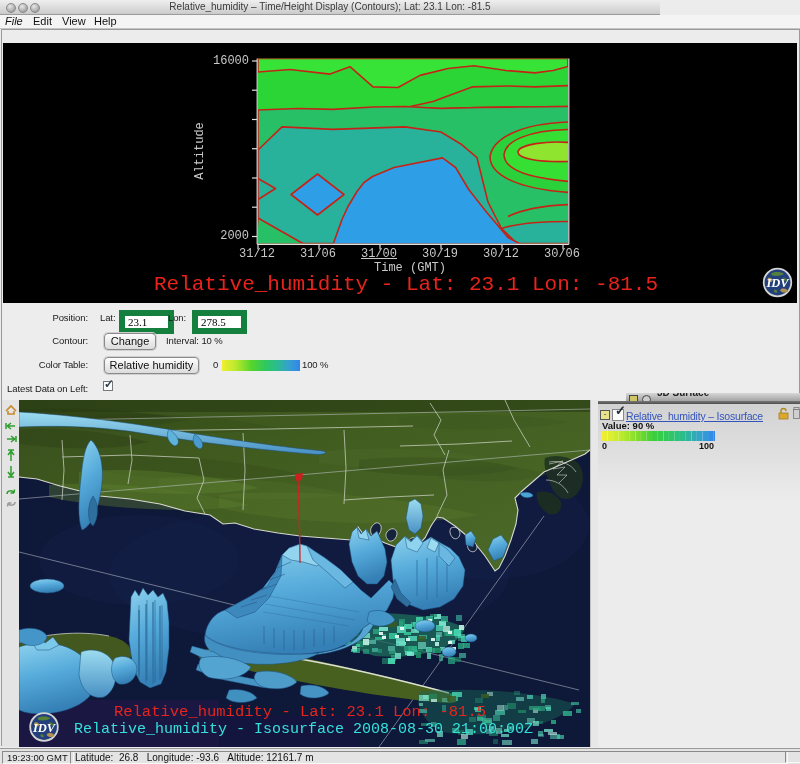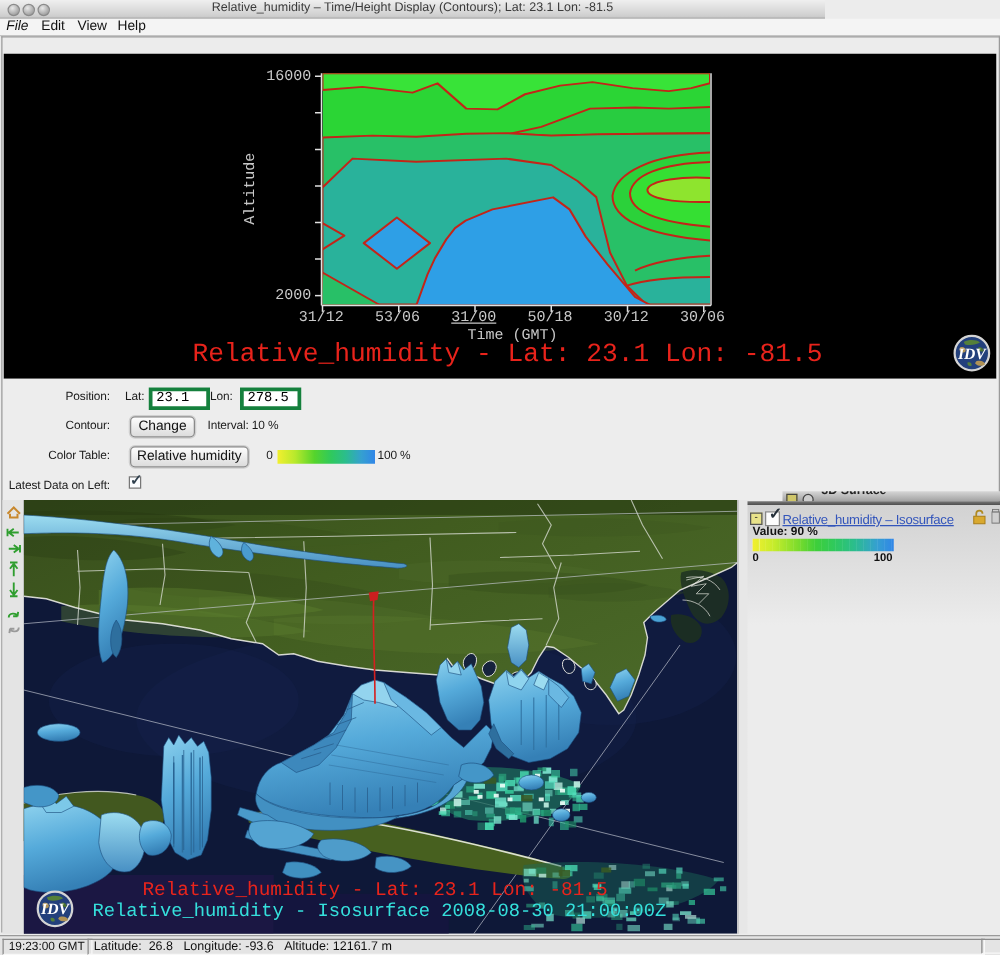--- a/index.html
+++ b/index.html
@@ -12,21 +12,21 @@
   #title-text{position:absolute;left:0;right:0;top:1px;text-align:center;font-size:10px;color:#3a3a3a;}
   
   #menubar{left:0;top:15px;width:800px;height:13px;background:#f4f4f4;border-bottom:1px solid #c4c4c4;font-size:11px;color:#111;}
   #menubar span{position:absolute;top:0px;}
   
   #blackpanel{left:3px;top:43px;width:794px;height:260px;background:#000;}
   #panel-border{left:1px;top:29px;width:797px;height:716px;border:1px solid #9a9a9a;border-bottom:none;}
   .axlab{position:absolute;color:#c8c8c8;font-family:"Liberation Mono",monospace;font-size:12px;}
   #redtitle{position:absolute;left:6px;width:794px;top:230px;text-align:center;color:#e8231b;font-family:"Liberation Mono",monospace;font-size:21px;letter-spacing:0px;white-space:pre;}
   .clab{position:absolute;font-size:9.5px;letter-spacing:-0.1px;color:#1a1a1a;white-space:pre;}
-  .cinp{position:absolute;width:40px;height:12px;border:3px solid #15803d;background:#fff;font-family:Liberation Mono, monospace;font-size:11px;padding:0 0 0 3px;margin:0;}
+  .cinp{position:absolute;width:40px;height:12px;border:6px solid #15803d;background:#fff;font-family:Liberation Serif, serif;font-size:11px;padding:0 0 0 3px;margin:0;}
   .cbtn{position:absolute;height:15px;border:1px solid #8a8a8a;border-radius:4px;background:linear-gradient(#fdfdfd,#dcdcdc);font-size:11px;color:#111;text-align:center;line-height:15px;box-shadow:0 0 0 1px #d0d0d0;}
   .sb{position:absolute;height:11px;border:1px solid #aaa;border-top-color:#8a8a8a;border-left-color:#8a8a8a;border-bottom-color:#f8f8f8;border-right-color:#f8f8f8;font-size:10px;color:#111;padding:0 0 0 4px;white-space:pre;}
 </style>
 </head>
 <body>
 <div id="app">
   <div id="titlebar" class="abs">
     <div class="tl" style="left:6px;"></div>
     <div class="tl" style="left:18px;"></div>
     <div class="tl" style="left:30px;"></div>
@@ -96,23 +96,23 @@
               <line x1="244" y1="186" x2="244" y2="191"></line>
               <line x1="305" y1="186" x2="305" y2="191"></line>
           </g>
         </g>
       </g>
     </svg>
     <div class="axlab" style="right:548px;top:11px;">16000</div>
     <div class="axlab" style="right:548px;top:186px;">2000</div>
     <div class="axlab" style="left:168px;top:101px;transform:rotate(-90deg);transform-origin:center;">Altitude</div>
     <div class="axlab" style="left:236px;top:204px;">31/12</div>
-    <div class="axlab" style="left:297px;top:204px;">53/06</div>
+    <div class="axlab" style="left:297px;top:204px;">31/06</div>
     <div class="axlab" style="left:358px;top:204px;text-decoration:underline;">31/00</div>
-    <div class="axlab" style="left:419px;top:204px;">50/18</div>
+    <div class="axlab" style="left:419px;top:204px;">30/19</div>
     <div class="axlab" style="left:480px;top:204px;">30/12</div>
     <div class="axlab" style="left:541px;top:204px;">30/06</div>
     <div class="axlab" style="left:371px;top:218px;">Time (GMT)</div>
     <div id="redtitle">Relative_humidity - Lat: 23.1 Lon: -81.5</div>
 
     <svg class="abs" style="left:759px;top:224px;" width="31" height="31" viewBox="0 0 31 31">
         <use href="#idvlogo"></use>
       </svg>
   </div>
 

